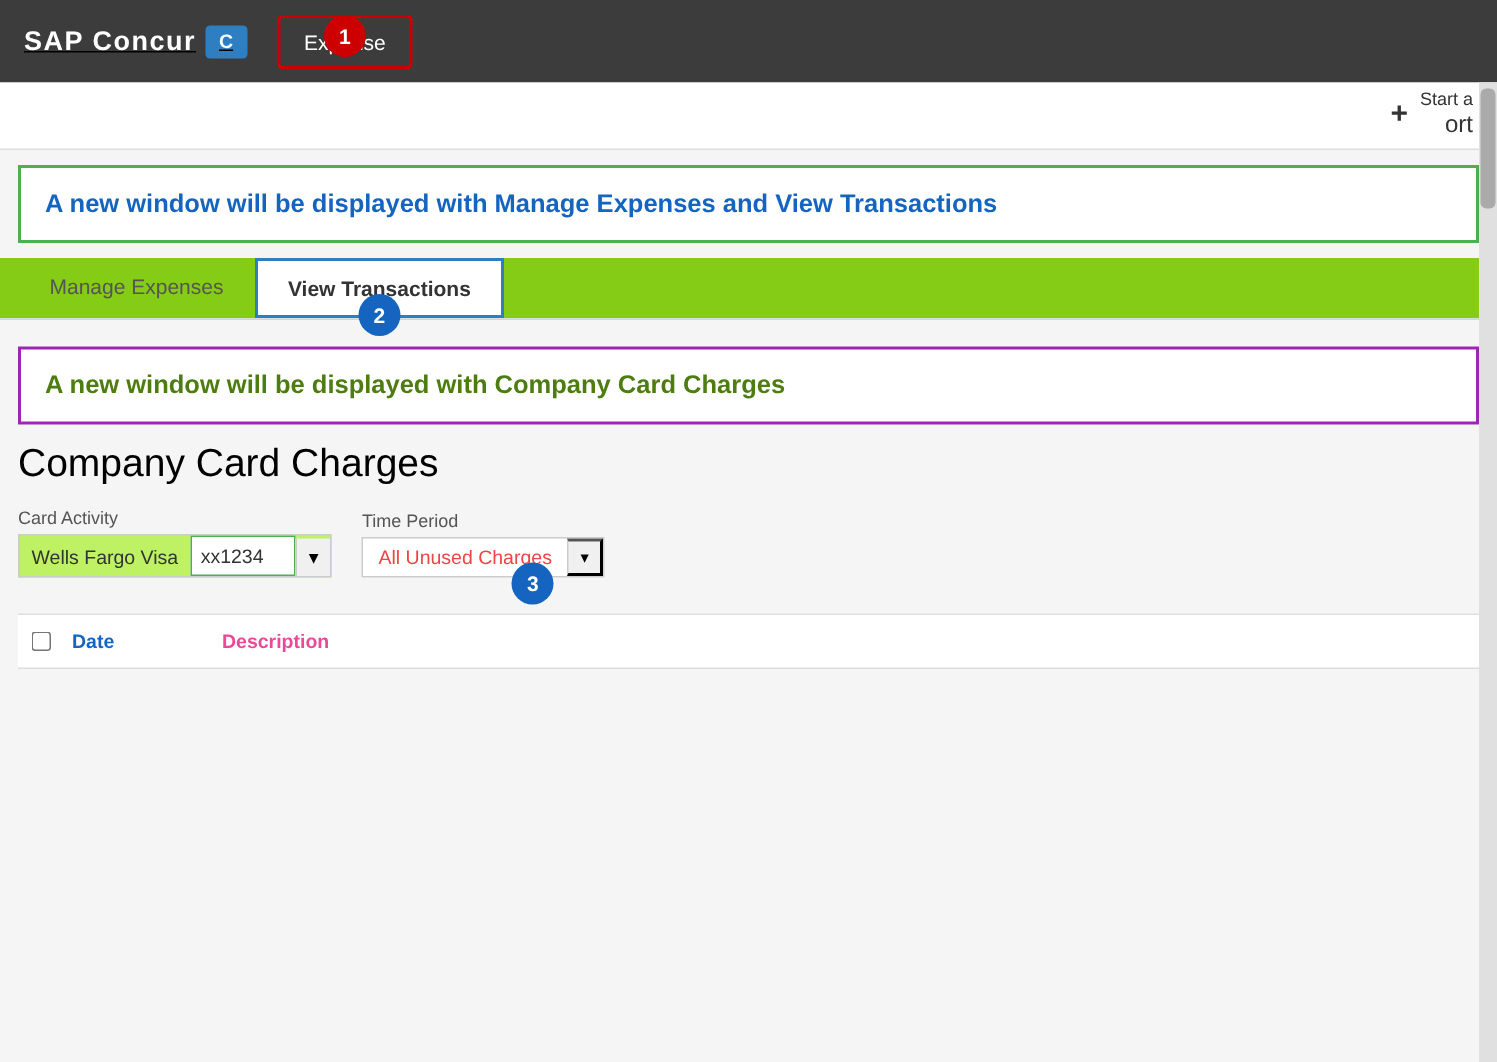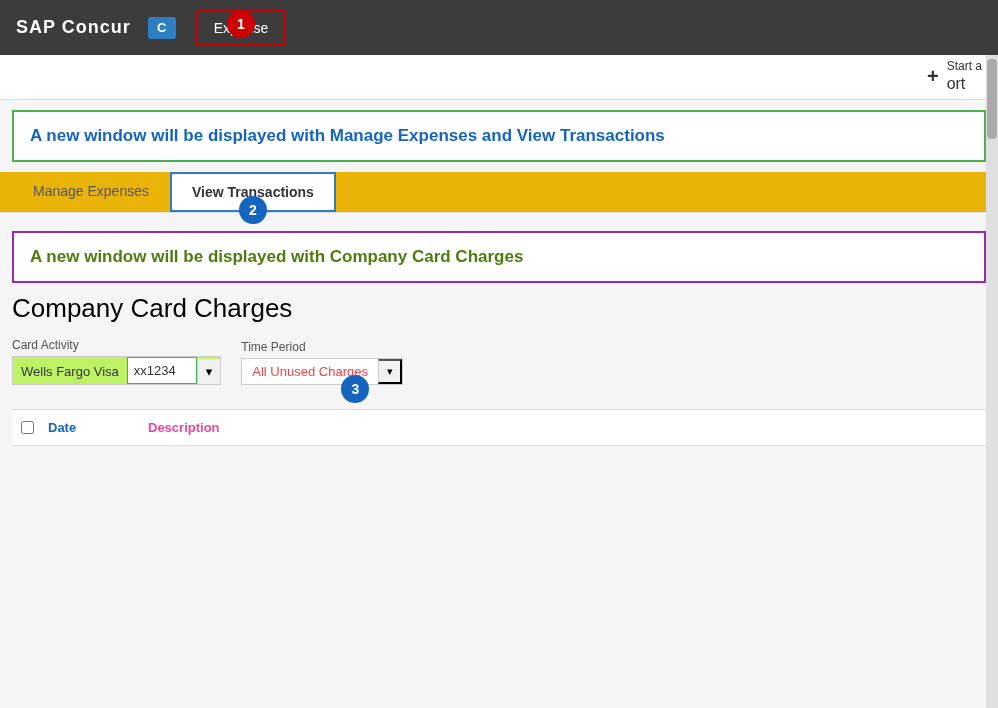--- a/index.html
+++ b/index.html
@@ -17,21 +17,22 @@
       background: #3c3c3c;
       height: 55px;
       display: flex;
       align-items: center;
       padding: 0 16px;
       position: relative;
     }
     .sap-logo {
       display: flex;
       align-items: center;
-      gap: 17px;
+      gap: 6px;
+      text-decoration: underline;
     }
     .sap-logo-text {
       color: #ffffff;
       font-size: 18px;
       font-weight: bold;
       letter-spacing: 1px;
     }
     .concur-icon {
       background: #2d7fc1;
       color: white;
@@ -95,21 +96,21 @@
     .info-box-green p {
       color: #1565C0;
       font-size: 17px;
       font-weight: bold;
     }
 
     
     .tabs-row {
       display: flex;
       align-items: stretch;
-      background: #eab308;
+      background: #84cc16;
       border-bottom: 1px solid #ddd;
       padding-left: 12px;
       position: relative;
     }
     .tab-item {
       padding: 10px 20px;
       font-size: 14px;
       cursor: pointer;
       color: #555;
       border: 1px solid transparent;
@@ -310,21 +311,21 @@
       <div class="step-badge badge-red badge-1">
         <span>1</span>
       </div>
     </div>
   </div>
 </div>
 
 <div class="action-bar">
   <div class="action-bar-right">
     <span class="plus-icon">+</span>
-    <div style="display:flex;flex-direction:column;line-height:1.3;">
+    <div style="display:flex;flex-direction:column;line-height:1.3;align-items:flex-end;">
       <span style="font-size:12px;color:#333;">Start a</span>
       <span style="font-size:16px;color:#333;">ort</span>
     </div>
   </div>
 </div>
 
 <div class="info-box-green">
   <p>A new window will be displayed with Manage Expenses and View Transactions</p>
 </div>
 

